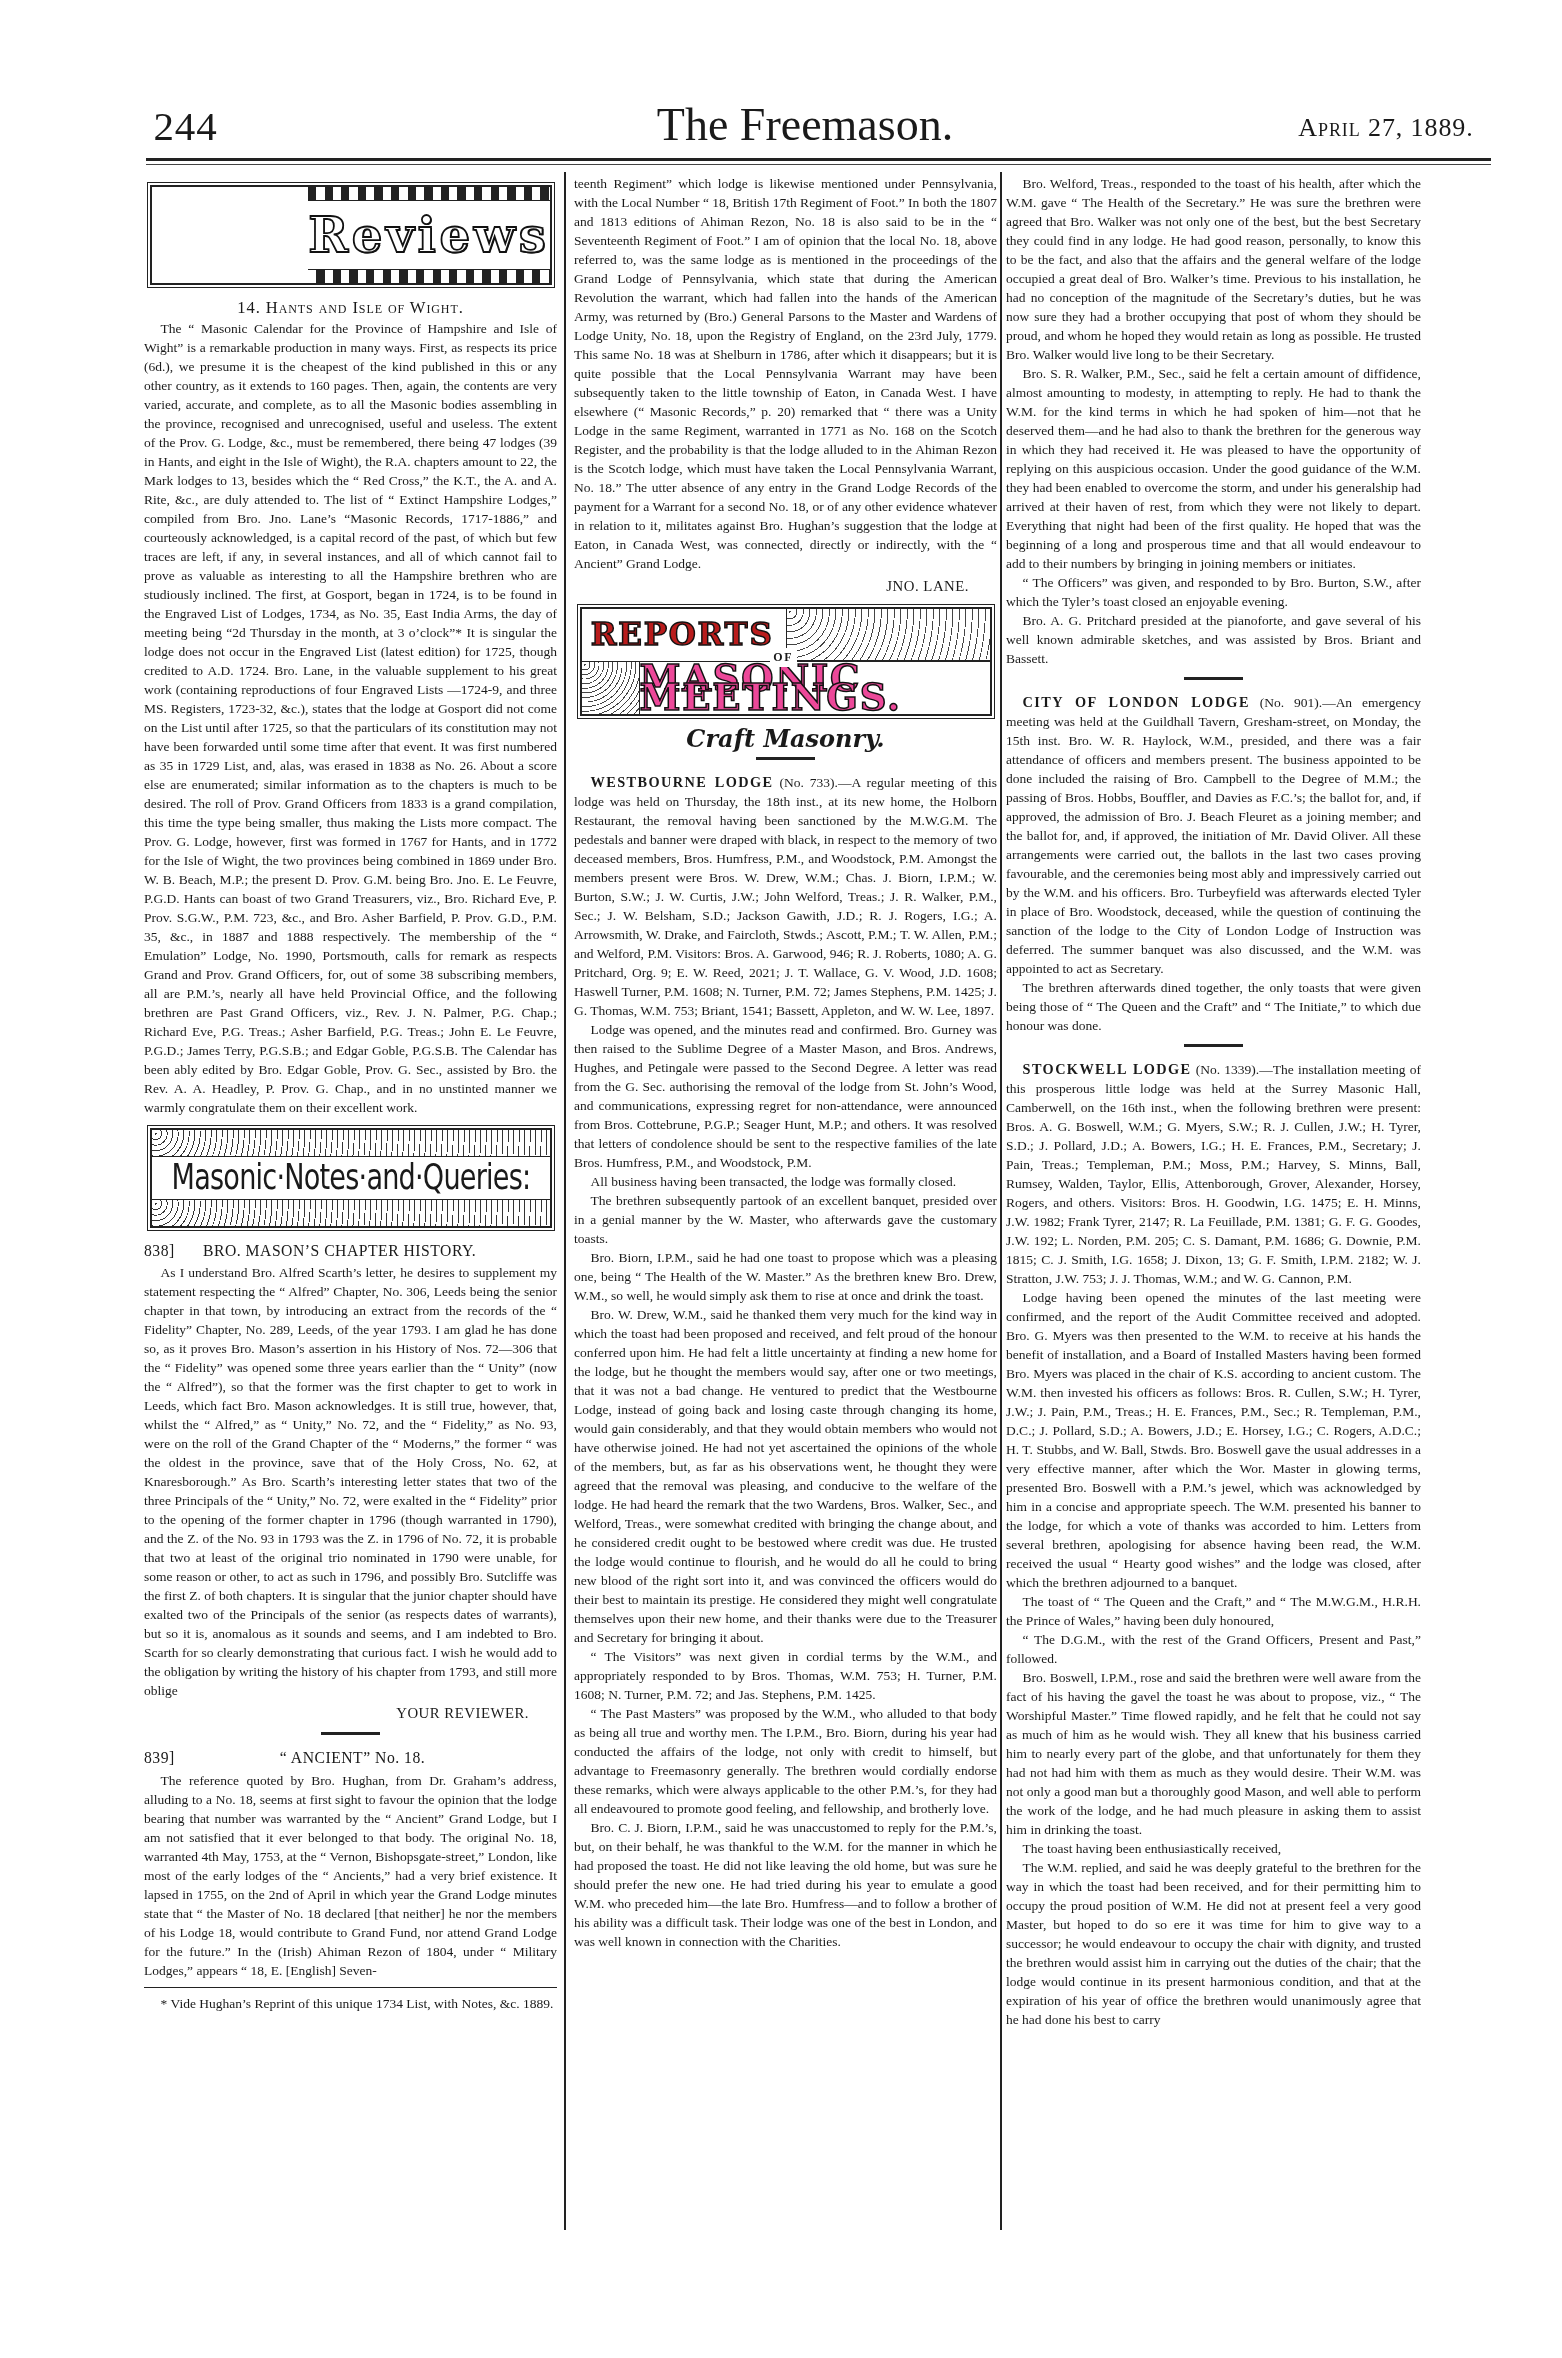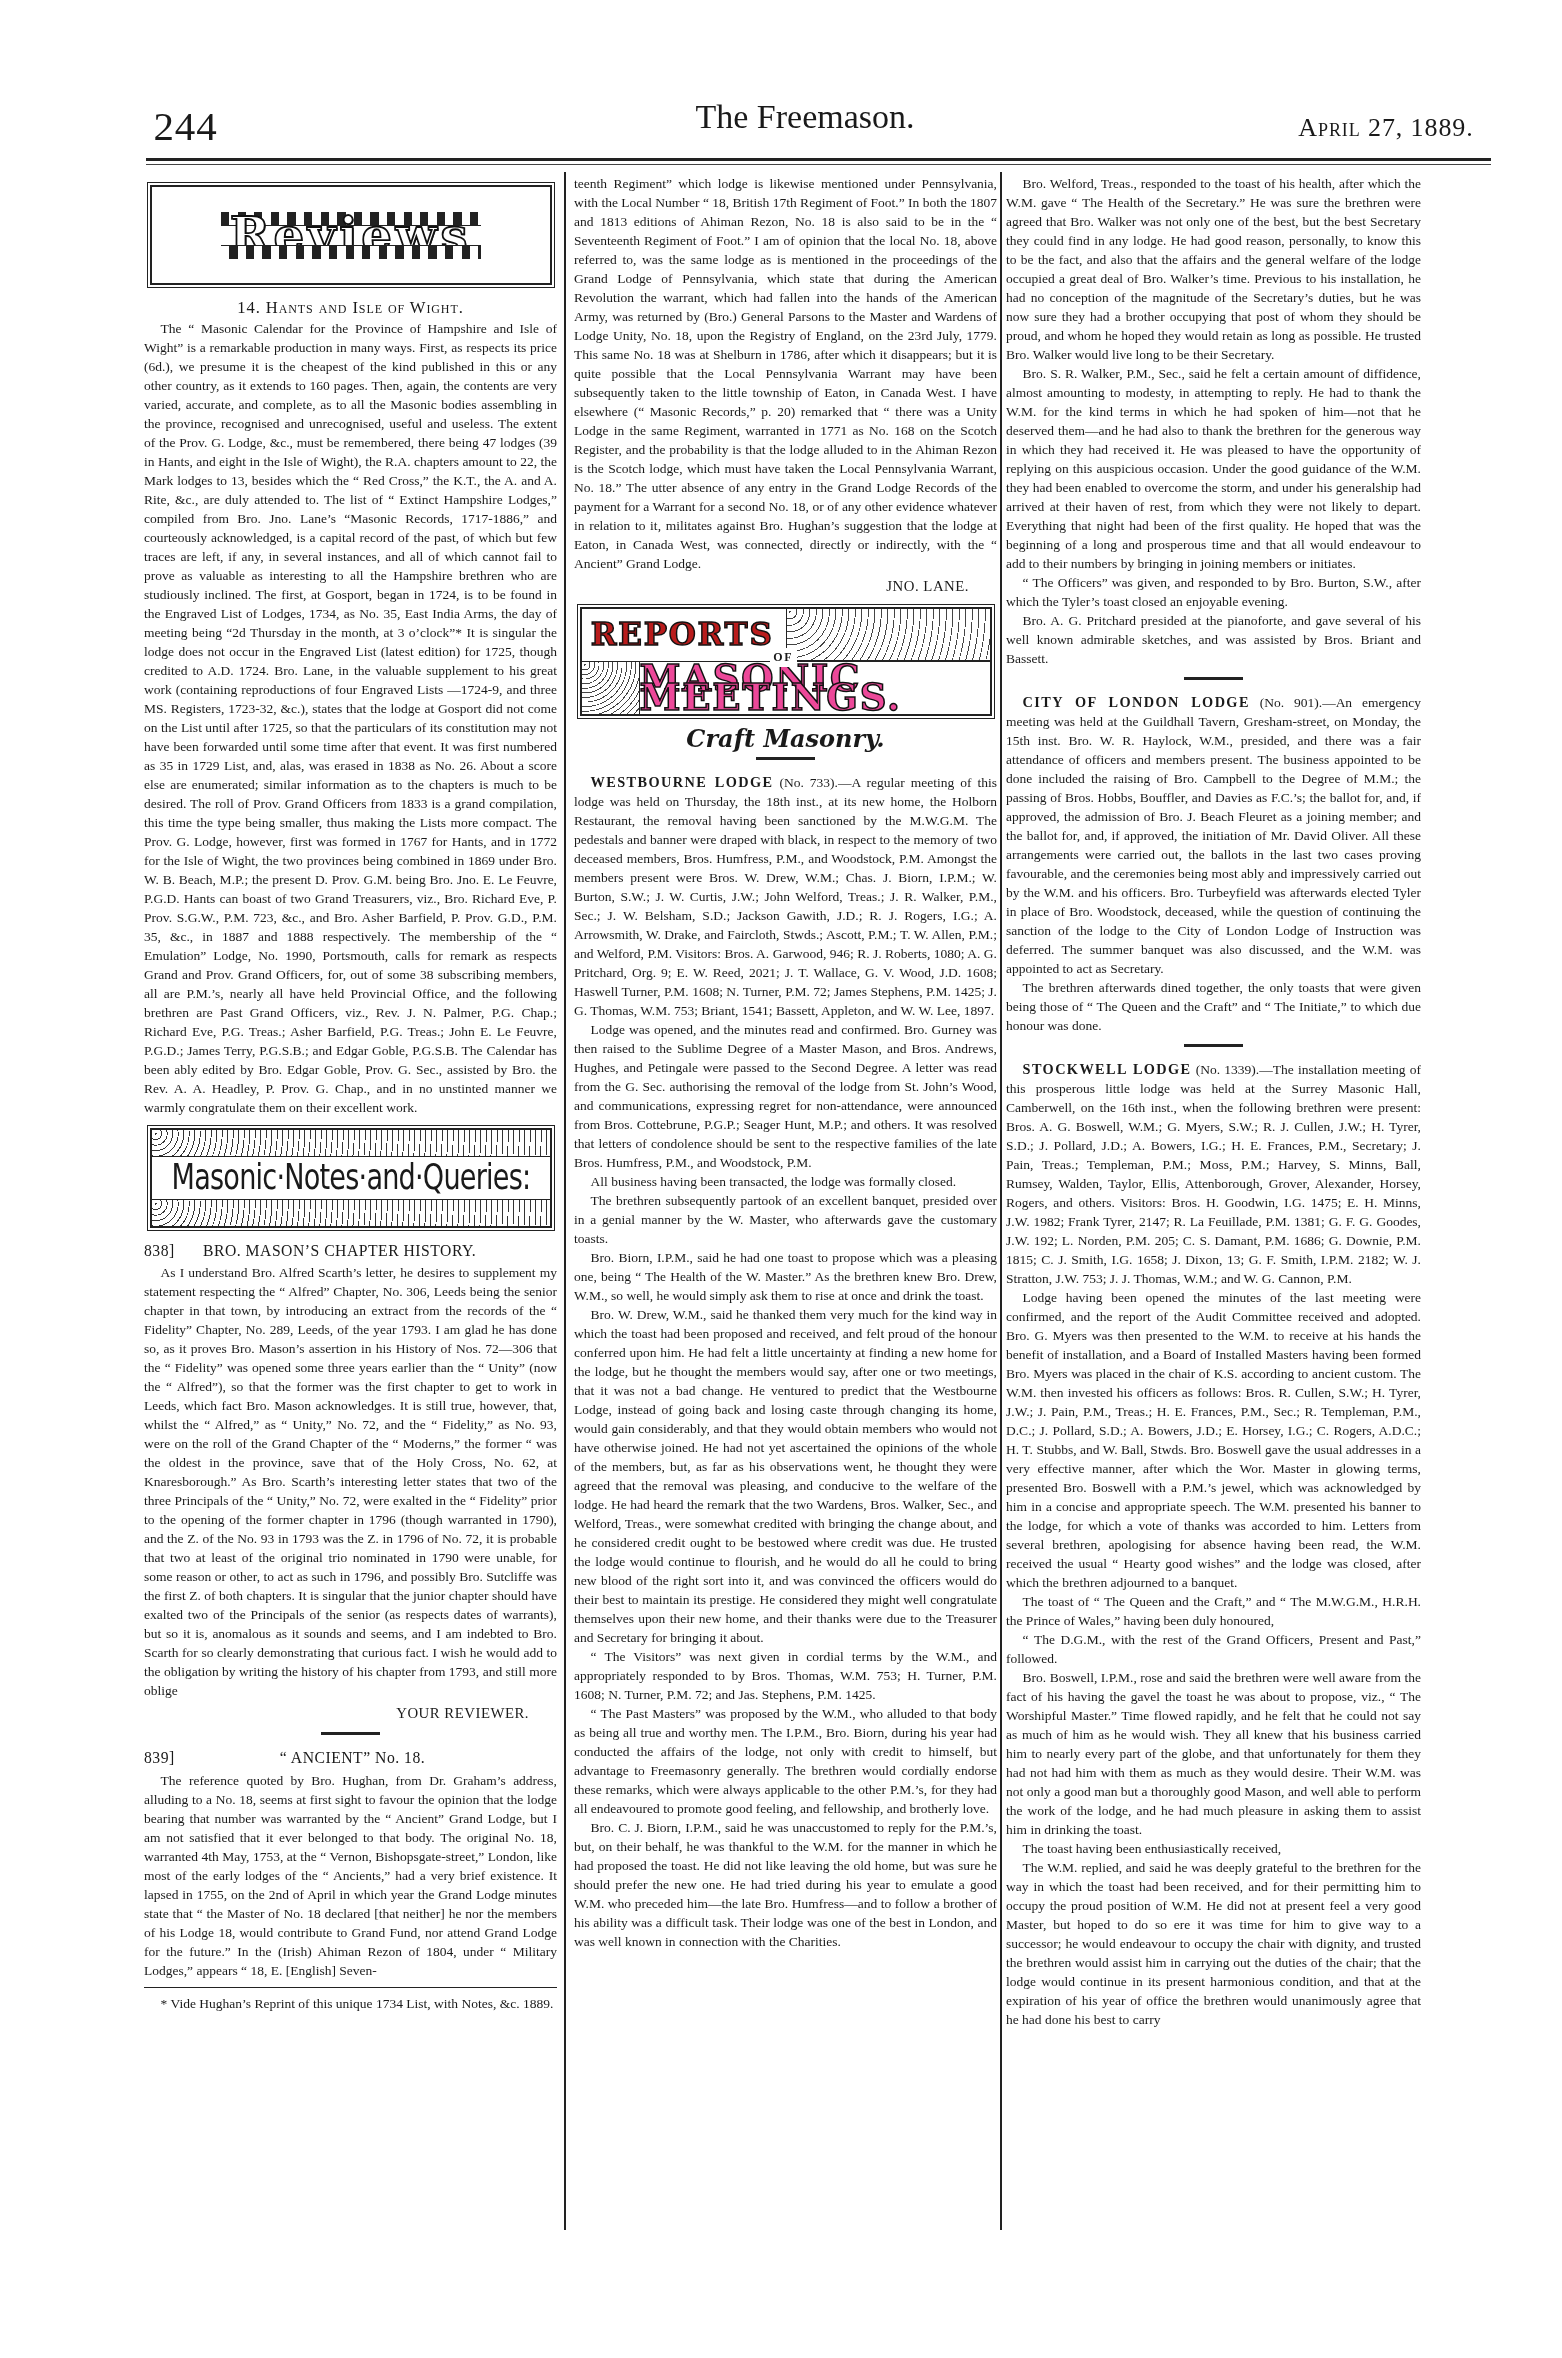--- a/index.html
+++ b/index.html
@@ -1,35 +1,35 @@
 <!DOCTYPE html>
 <html style="font-size:14.8px"><head>
 <meta charset="utf-8">
 <style>
   html,body{margin:0;padding:0;background:#fff;}
   body{width:1563px;height:2358px;position:relative;overflow:hidden;color:#1a1a1a;
        font-family:"Liberation Serif","DejaVu Serif",serif;}
   .page{position:absolute;left:0;top:0;width:1563px;height:2358px;}
   .masthead{position:absolute;left:146px;top:109px;width:1335px;height:48px;}
   .page-num{position:absolute;left:7.4px;top:-7.4px;font-size:41px;letter-spacing:0.9px;}
-  .title{position:absolute;left:0;right:17px;top:-11px;text-align:center;font-size:34px;}
+  .title{position:absolute;left:0;right:17px;top:-11px;text-align:center;font-size:46px;}
   .date{position:absolute;right:7.4px;top:3.7px;font-size:26px;font-variant:small-caps;letter-spacing:0.9px;}
   .rule-top{position:absolute;left:146px;top:158px;width:1345px;height:2.8px;background:#222;}
   .rule-top2{position:absolute;left:146px;top:164px;width:1345px;height:0.9px;background:#444;}
   .col{position:absolute;top:174px;font-size:13.5px;line-height:19px;text-align:justify;hyphens:manual;}
   .col1{left:144px;width:413px;}
   .col2{left:574px;width:423px;}
   .col3{left:1006px;width:415px;}
   .vrule{position:absolute;top:172px;width:1.8px;background:#222;}
   .vr1{left:564px;height:2058px;}
   .vr2{left:1000px;height:2058px;}
   p{margin:0;text-indent:16.6px;}
   p.noind{text-indent:0;}
   .banner{border:2.8px solid #222;outline:0.9px solid #222;outline-offset:2.8px;margin:11px 5.5px 13px 5.5px;position:relative;background:#fff;}
-  .banner-reviews{height:96px;display:flex;align-items:center;}
+  .banner-reviews{height:96px;display:flex;align-items:flex-end;flex-direction:column;}
   .orn{width:68px;border-right:1.8px solid #222;background:
        radial-gradient(circle at 50% 45%, #fff 13px, #222 14px, #222 15.7px, transparent 16.6px),
        repeating-radial-gradient(circle at 2.8px 2.8px,#333 0 0.9px,transparent 0.9px 4.6px);}
   .orn.r{border-right:none;border-left:1.8px solid #222;}
   .mid{flex:1;display:flex;flex-direction:column;}
   .checker{height:13px;background:
       repeating-linear-gradient(90deg,#222 0 8.3px,#fff 8.3px 16.6px);border-bottom:1.8px solid #222;}
   .checker.b{border-bottom:none;border-top:1.8px solid #222;
       background:repeating-linear-gradient(90deg,#fff 0 8.3px,#222 8.3px 16.6px);}
   .reviews-text{flex:1;display:flex;align-items:center;justify-content:center;

